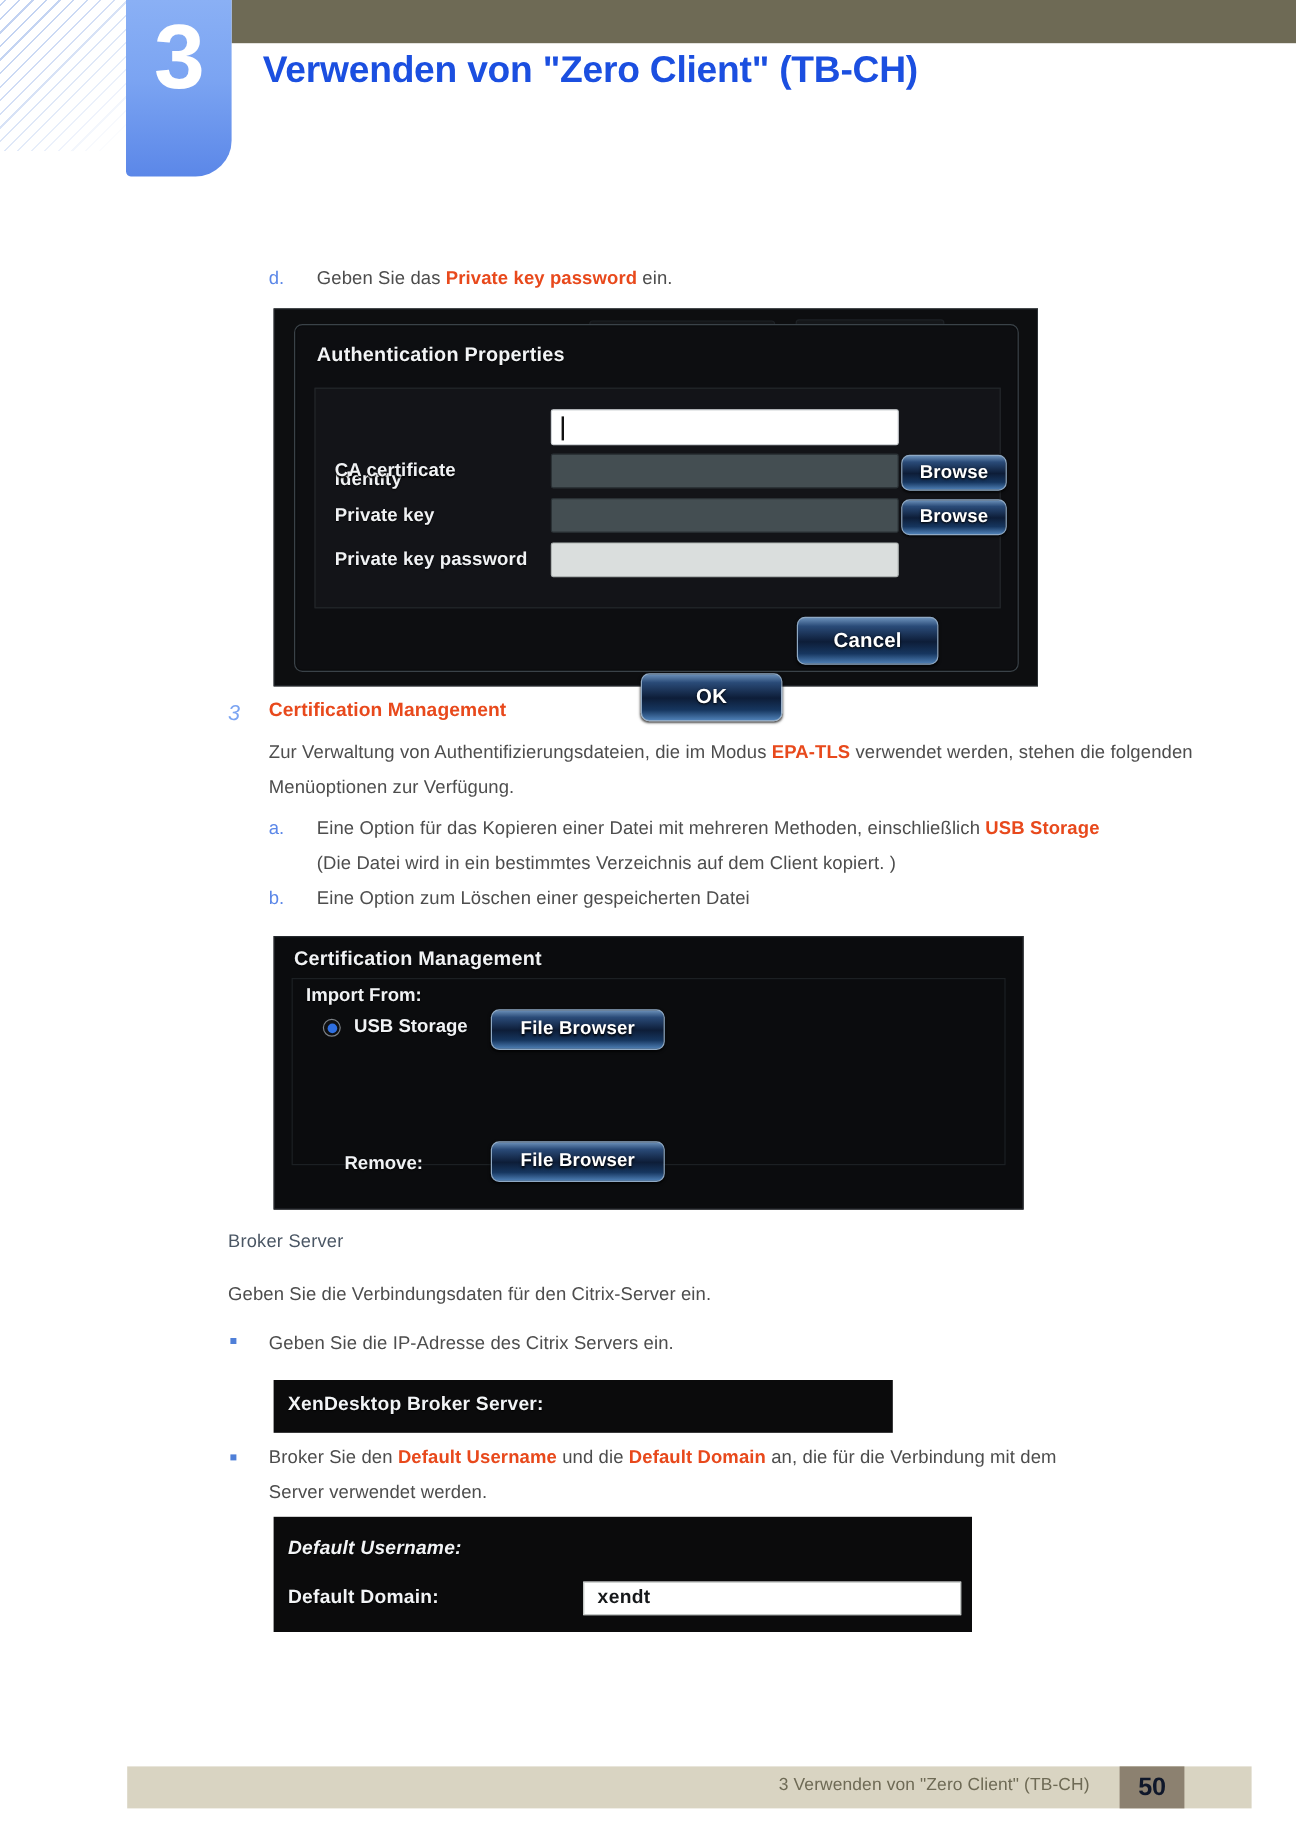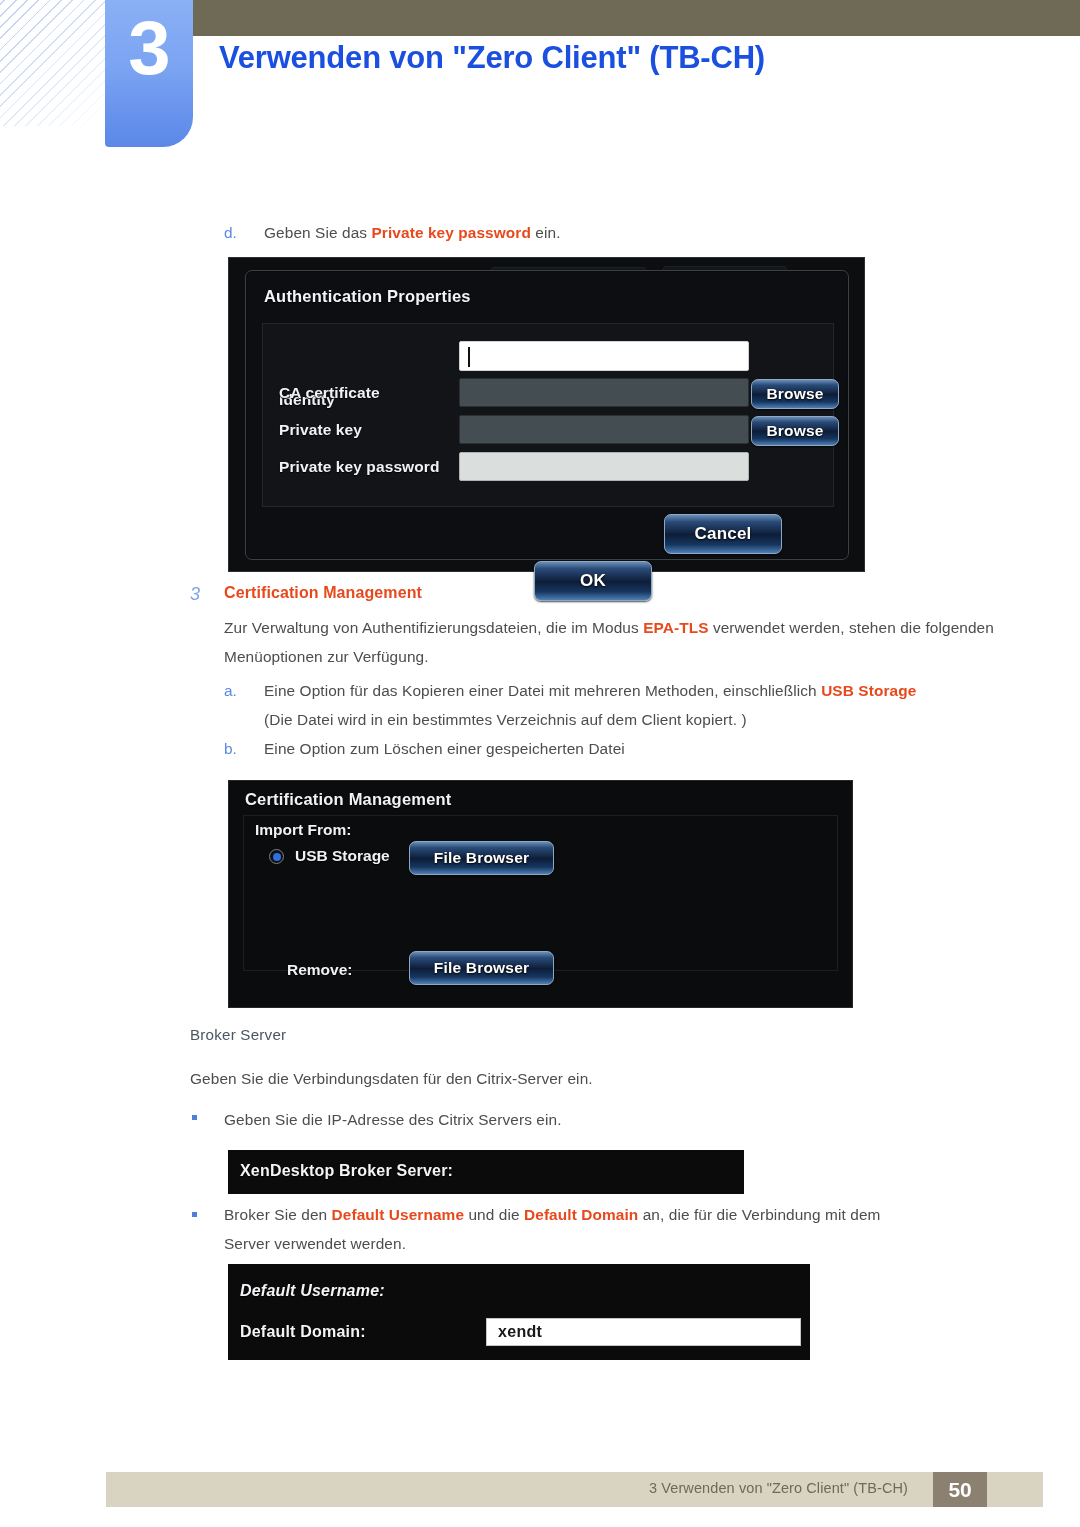--- a/index.html
+++ b/index.html
@@ -325,21 +325,21 @@
     right: 56px; top: 0;
     width: 54px; height: 35px;
     background: #8c8170;
     display: flex;
     align-items: center;
     justify-content: center;
   }
   .page-num {
     font-size: 21px;
     font-weight: 700;
-    color: #ffffff;
+    color: #0f172a;
     letter-spacing: -0.3px;
   }
 </style>
 </head>
 <body>
 
 <div class="page">
 
   <div class="hatch"></div>
   <div class="olive-bar"></div>

